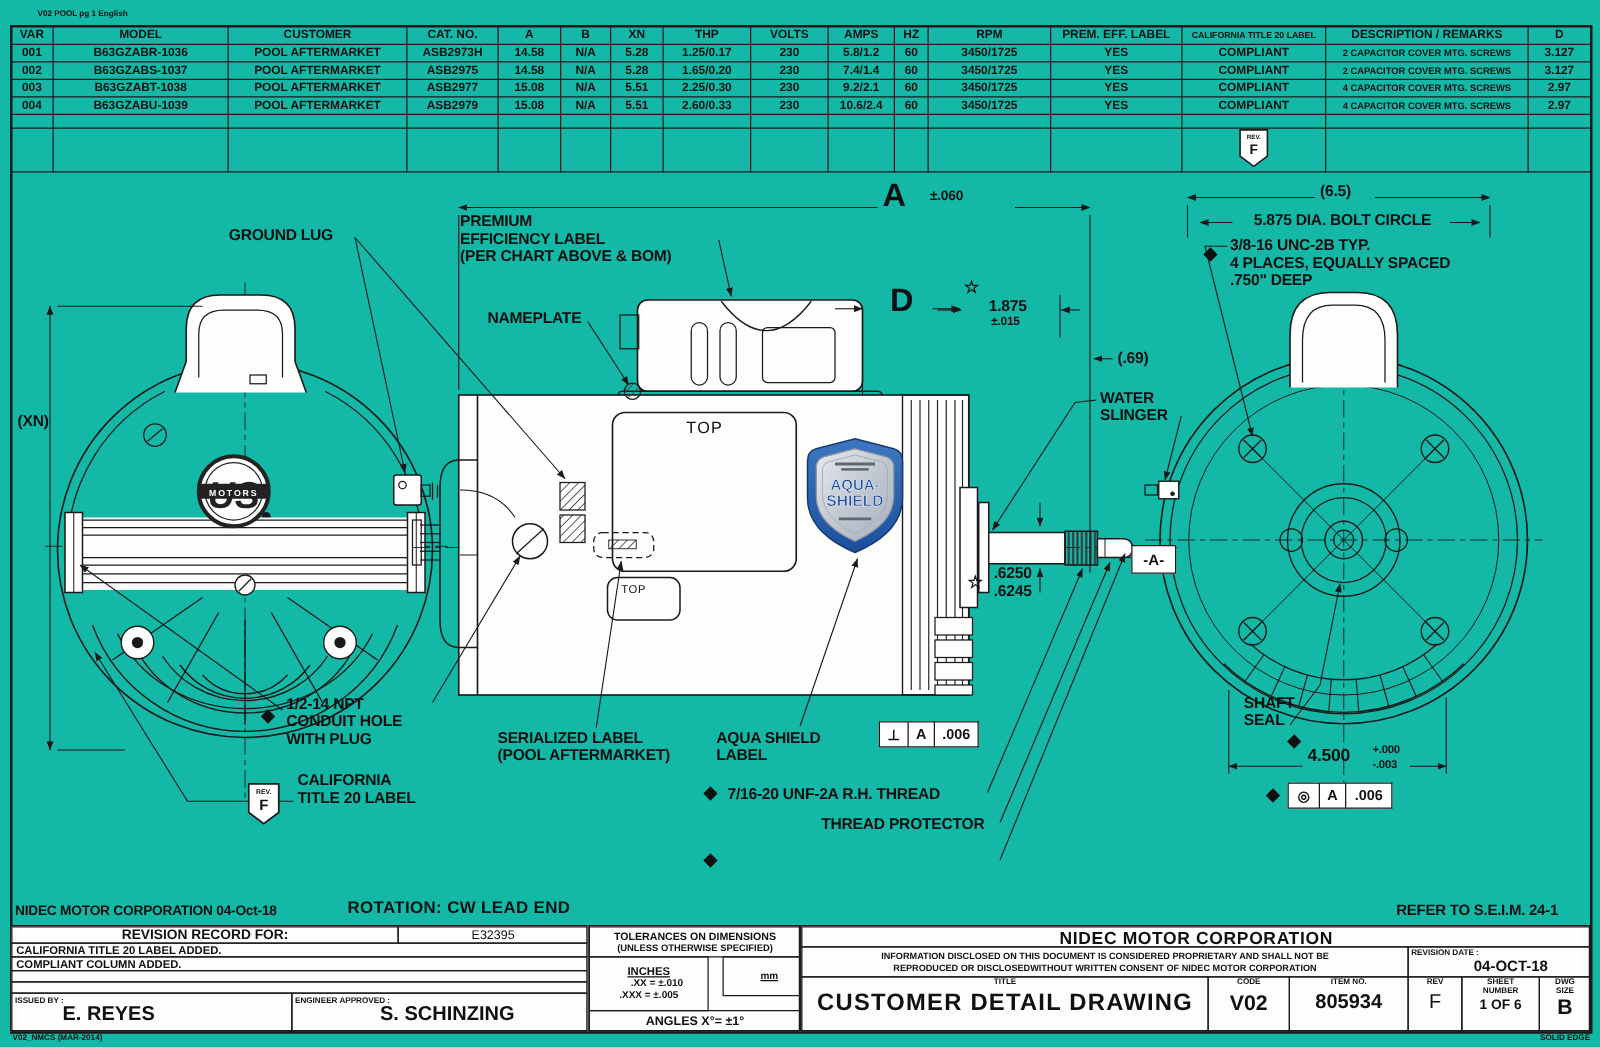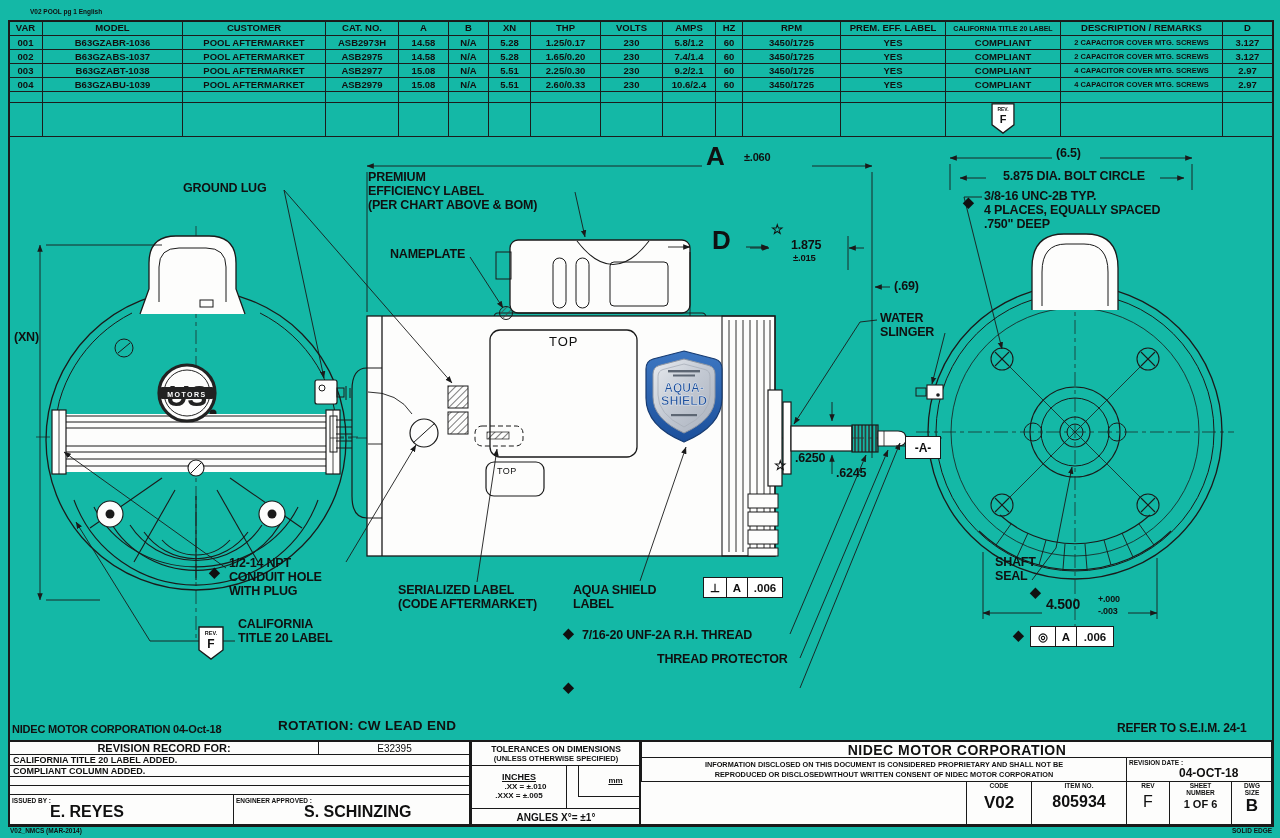--- a/index.html
+++ b/index.html
@@ -485,21 +485,21 @@
 EFFICIENCY LABEL
 (PER CHART ABOVE &amp; BOM)</div>
   <div class="lbl" style="left:390px;top:247px;">NAMEPLATE</div>
   <div class="lbl sym" style="left:209px;top:565px;">◆</div>
   <div class="lbl" style="left:229px;top:556px;">1/2-14 NPT
 CONDUIT HOLE
 WITH PLUG</div>
   <div class="lbl" style="left:238px;top:617px;">CALIFORNIA
 TITLE 20 LABEL</div>
   <div class="lbl" style="left:398px;top:583px;">SERIALIZED LABEL
-(CODE AFTERMARKET)</div>
+(POOL AFTERMARKET)</div>
   <div class="lbl" style="left:573px;top:583px;">AQUA SHIELD
 LABEL</div>
   <div class="lbl" style="left:880px;top:311px;">WATER
 SLINGER</div>
   <div class="lbl" style="left:995px;top:555px;">SHAFT
 SEAL</div>
   <div class="lbl sym" style="left:563px;top:626px;">◆</div>
   <div class="lbl" style="left:582px;top:628px;">7/16-20 UNF-2A R.H. THREAD</div>
   <div class="lbl" style="left:657px;top:652px;">THREAD PROTECTOR</div>
   <div class="lbl sym" style="left:563px;top:680px;">◆</div>
@@ -513,21 +513,21 @@
 
   <div class="lbl big" style="left:706px;top:142px;">A</div>
   <div class="lbl tol" style="left:744px;top:151px;font-size:11px;">±.060</div>
   <div class="lbl big" style="left:712px;top:226px;">D</div>
   <div class="lbl sym" style="left:771px;top:222px;">☆</div>
   <div class="lbl" style="left:791px;top:238px;">1.875</div>
   <div class="lbl tol" style="left:793px;top:253px;">±.015</div>
   <div class="lbl" style="left:894px;top:279px;">(.69)</div>
   <div class="lbl sym" style="left:774px;top:458px;">☆</div>
   <div class="lbl" style="left:795px;top:451px;">.6250</div>
-  <div class="lbl" style="left:795px;top:466px;margin-left:41px;">.6245</div>
+  <div class="lbl" style="left:795px;top:466px;">.6245</div>
   <div class="lbl" style="left:1056px;top:146px;">(6.5)</div>
   <div class="lbl" style="left:988px;top:169px;width:172px;text-align:center;">5.875  DIA. BOLT CIRCLE</div>
   <div class="lbl sym" style="left:1030px;top:585px;">◆</div>
   <div class="lbl" style="left:1046px;top:597px;font-size:14px;">4.500</div>
   <div class="lbl tol" style="left:1098px;top:594px;font-size:9px;">+.000</div>
   <div class="lbl tol" style="left:1098px;top:606px;font-size:9px;">-.003</div>
   <div class="lbl sym" style="left:1013px;top:628px;">◆</div>
 
   <div class="boxed" style="left:905px;top:436px;width:34px;height:21px;font-size:12px;">-A-</div>
   <div class="fcf" style="left:703px;top:577px;">
@@ -588,20 +588,24 @@
   </div>
 
   <div class="blk" style="left:640px;top:740px;width:632px;height:85px;">
     <div class="cell ctr" style="left:0;top:0;width:632px;height:17px;font-weight:bold;font-size:14px;letter-spacing:0.5px;">NIDEC MOTOR CORPORATION</div>
     <div class="cell ctr" style="left:0;top:16px;width:486px;height:25px;font-size:7.3px;font-weight:bold;white-space:pre-line;line-height:1.25;text-align:center;">INFORMATION DISCLOSED ON THIS DOCUMENT IS CONSIDERED PROPRIETARY AND SHALL NOT BE
 REPRODUCED OR DISCLOSEDWITHOUT WRITTEN CONSENT OF NIDEC MOTOR CORPORATION</div>
     <div class="cell" style="left:485px;top:16px;width:147px;height:25px;">
       <span class="cl tiny" style="left:2px;top:1px;">REVISION DATE :</span>
       <span class="cl" style="left:52px;top:9px;font-size:12px;font-weight:bold;">04-OCT-18</span>
     </div>
+    <div class="cell" style="left:0;top:40px;width:326px;height:45px;text-align:center;">
+      <div class="tiny">TITLE</div>
+      <div style="font-size:19px;font-weight:bold;letter-spacing:1px;margin-top:3px;">CUSTOMER  DETAIL  DRAWING</div>
+    </div>
     <div class="cell" style="left:325px;top:40px;width:66px;height:45px;text-align:center;">
       <div class="tiny">CODE</div>
       <div style="font-size:17px;font-weight:bold;margin-top:4px;">V02</div>
     </div>
     <div class="cell" style="left:390px;top:40px;width:96px;height:45px;text-align:center;">
       <div class="tiny">ITEM NO.</div>
       <div style="font-size:16px;font-weight:bold;margin-top:4px;">805934</div>
     </div>
     <div class="cell" style="left:485px;top:40px;width:44px;height:45px;text-align:center;">
       <div class="tiny">REV</div>

